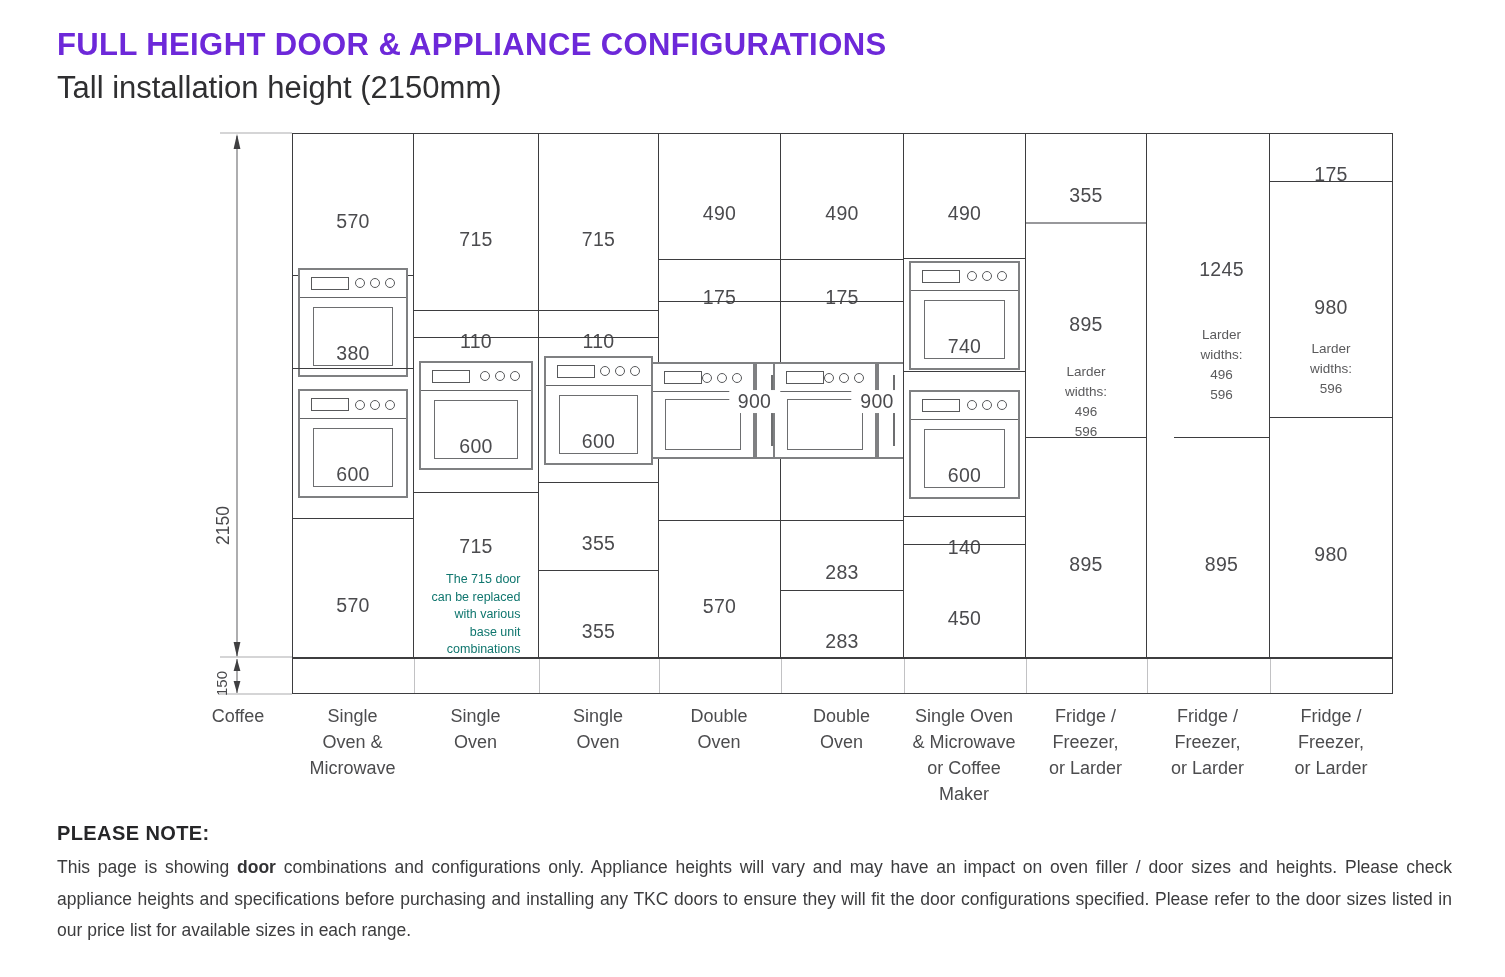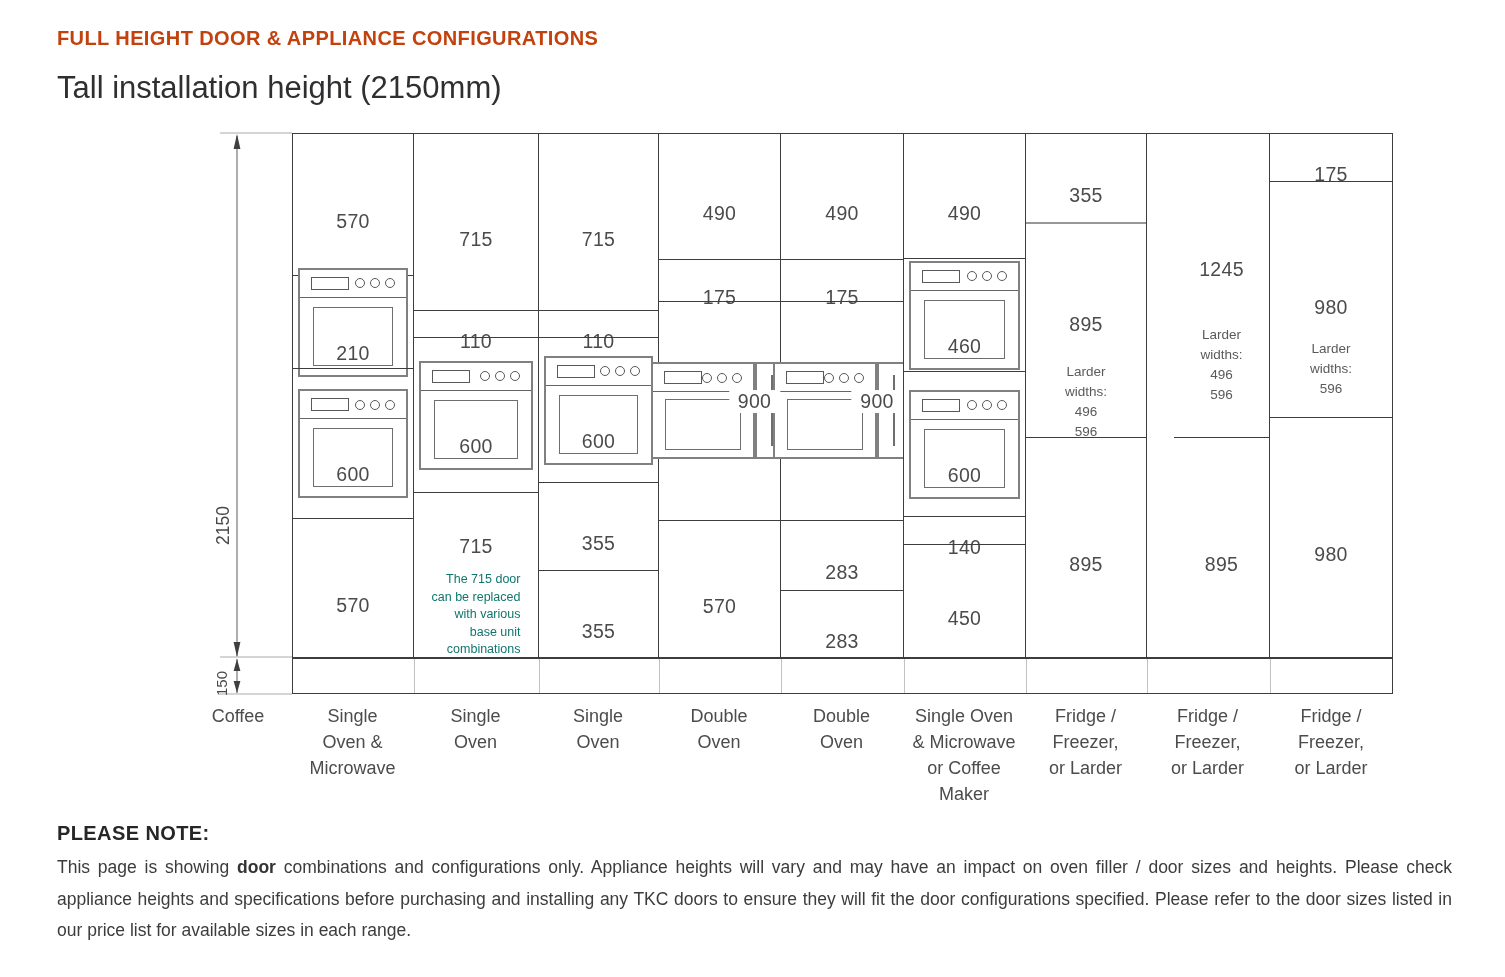--- a/index.html
+++ b/index.html
@@ -3,21 +3,21 @@
 <meta charset="utf-8">
 <style>
   html,body{margin:0;padding:0;background:#fff;}
   body{
     width:1505px;height:977px;position:relative;overflow:hidden;
     font-family:"Liberation Sans","DejaVu Sans",sans-serif;
     -webkit-font-smoothing:antialiased;
   }
   .abs{position:absolute;}
   
-  .title{left:57px;top:27px;font-size:20px;font-weight:bold;letter-spacing:.4px;color:#c2410c;}
+  .title{left:57px;top:27px;font-size:31px;font-weight:bold;letter-spacing:.4px;color:#6d28d9;}
   .subtitle{left:57px;top:70px;font-size:31px;color:#2f2f31;}
   
   .col{
     position:absolute;top:133px;height:525px;box-sizing:border-box;
     border:1.7px solid #3d3d3f;border-right:0;
     display:flex;flex-direction:column;background:#fff;
   }
   .col.last{border-right:1.7px solid #3d3d3f;}
   .seg{
     box-sizing:border-box;flex:none;display:flex;align-items:center;justify-content:center;
@@ -90,21 +90,21 @@
       <div class="appl-panel">
           <span class="display"></span>
           <span class="knobs">
             <i></i>
             <i></i>
             <i></i>
           </span>
         </div>
       <div class="appl-door">
           <div class="window">
-            <span class="num">210</span>
+            <span class="num">380</span>
           </div>
         </div>
     </div>
   </div>
   <div class="seg" style="height:150px;">
     <div class="appl">
       <div class="appl-panel">
           <span class="display"></span>
           <span class="knobs">
             <i></i>
@@ -277,21 +277,21 @@
       <div class="appl-panel">
           <span class="display"></span>
           <span class="knobs">
             <i></i>
             <i></i>
             <i></i>
           </span>
         </div>
       <div class="appl-door">
           <div class="window">
-            <span class="num">460</span>
+            <span class="num">740</span>
           </div>
         </div>
     </div>
   </div>
   <div class="seg" style="height:145px;">
     <div class="appl">
       <div class="appl-panel">
           <span class="display"></span>
           <span class="knobs">
             <i></i>

